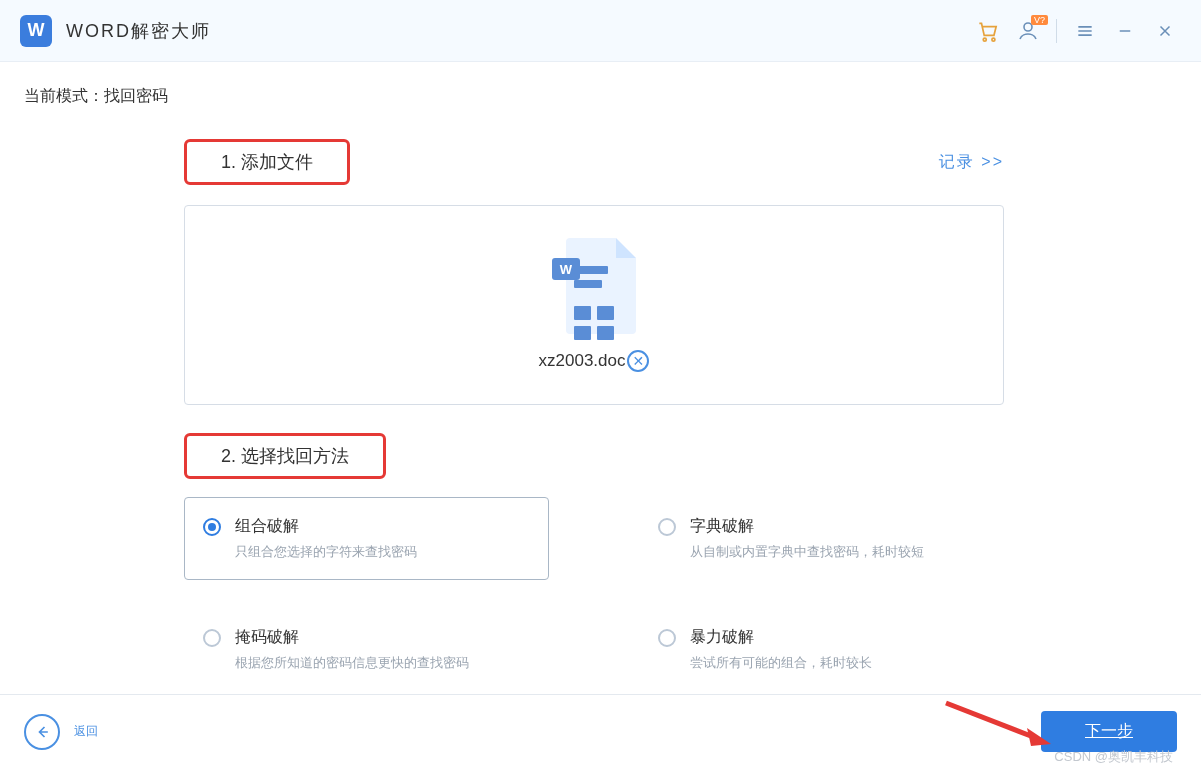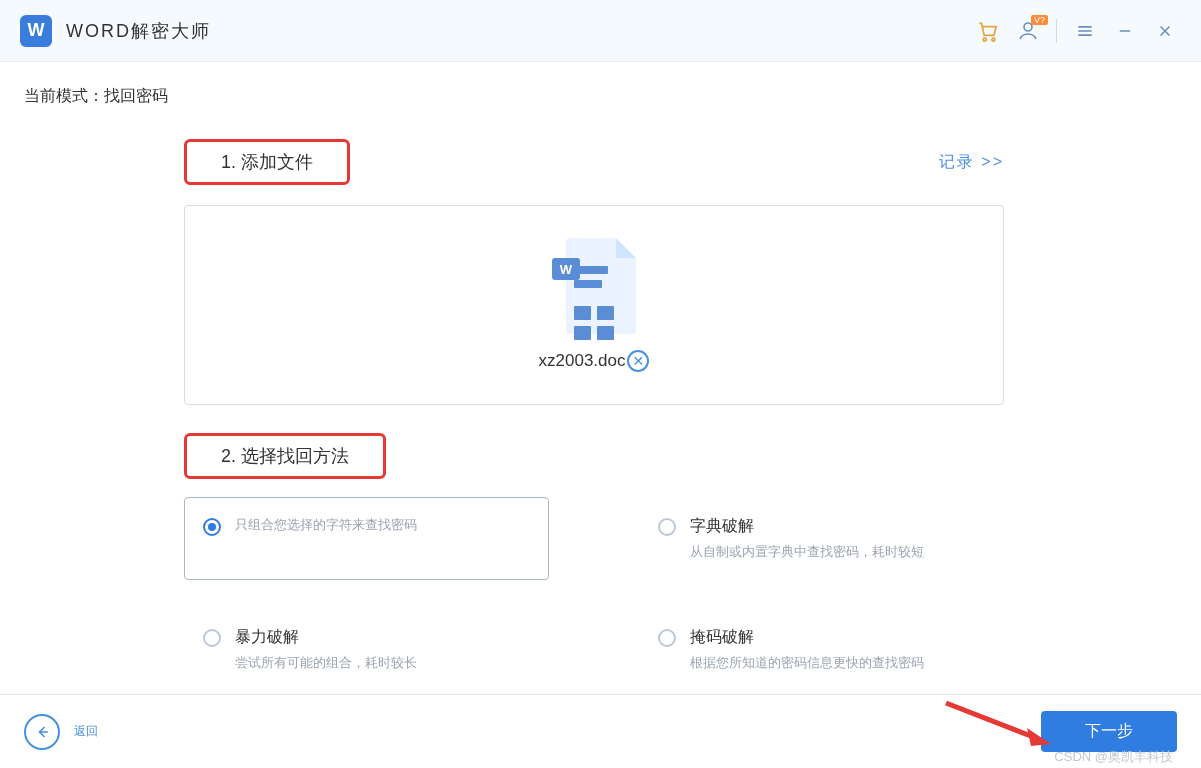--- a/index.html
+++ b/index.html
@@ -207,20 +207,21 @@
       display: flex; align-items: center; justify-content: center;
     }
     .next-btn {
       background: #2f7de1;
       color: #fff;
       font-size: 16px;
       padding: 10px 44px;
       border: none;
       border-radius: 4px;
       cursor: pointer;
+      text-decoration: underline;
     }
     .watermark {
       position: absolute;
       right: 28px;
       bottom: 2px;
       font-size: 13px;
       color: #c3c8cf;
     }
     .arrow-annot {
       position: absolute;
@@ -306,42 +307,43 @@
     </div>
   </div>
 
   <div class="section" style="margin-top:28px;">
     <span class="step-title">2. 选择找回方法</span>
 
     <div class="methods">
       <div class="method-card selected">
         <div class="radio checked"></div>
         <div class="method-texts">
+          <div class="method-title">组合破解</div>
           <div class="method-desc">只组合您选择的字符来查找密码</div>
         </div>
       </div>
       <div class="method-card">
         <div class="radio"></div>
         <div class="method-texts">
           <div class="method-title">字典破解</div>
           <div class="method-desc">从自制或内置字典中查找密码，耗时较短</div>
         </div>
       </div>
       <div class="method-card">
         <div class="radio"></div>
         <div class="method-texts">
-          <div class="method-title">暴力破解</div>
-          <div class="method-desc">尝试所有可能的组合，耗时较长</div>
+          <div class="method-title">掩码破解</div>
+          <div class="method-desc">根据您所知道的密码信息更快的查找密码</div>
         </div>
       </div>
       <div class="method-card">
         <div class="radio"></div>
         <div class="method-texts">
-          <div class="method-title">掩码破解</div>
-          <div class="method-desc">根据您所知道的密码信息更快的查找密码</div>
+          <div class="method-title">暴力破解</div>
+          <div class="method-desc">尝试所有可能的组合，耗时较长</div>
         </div>
       </div>
     </div>
   </div>
 </div>
 
 <div class="footer">
   <div class="back-group">
     <div class="back-circle">
       <svg width="20" height="20" viewBox="0 0 24 24" fill="none" stroke="#4a90e2" stroke-width="2">

